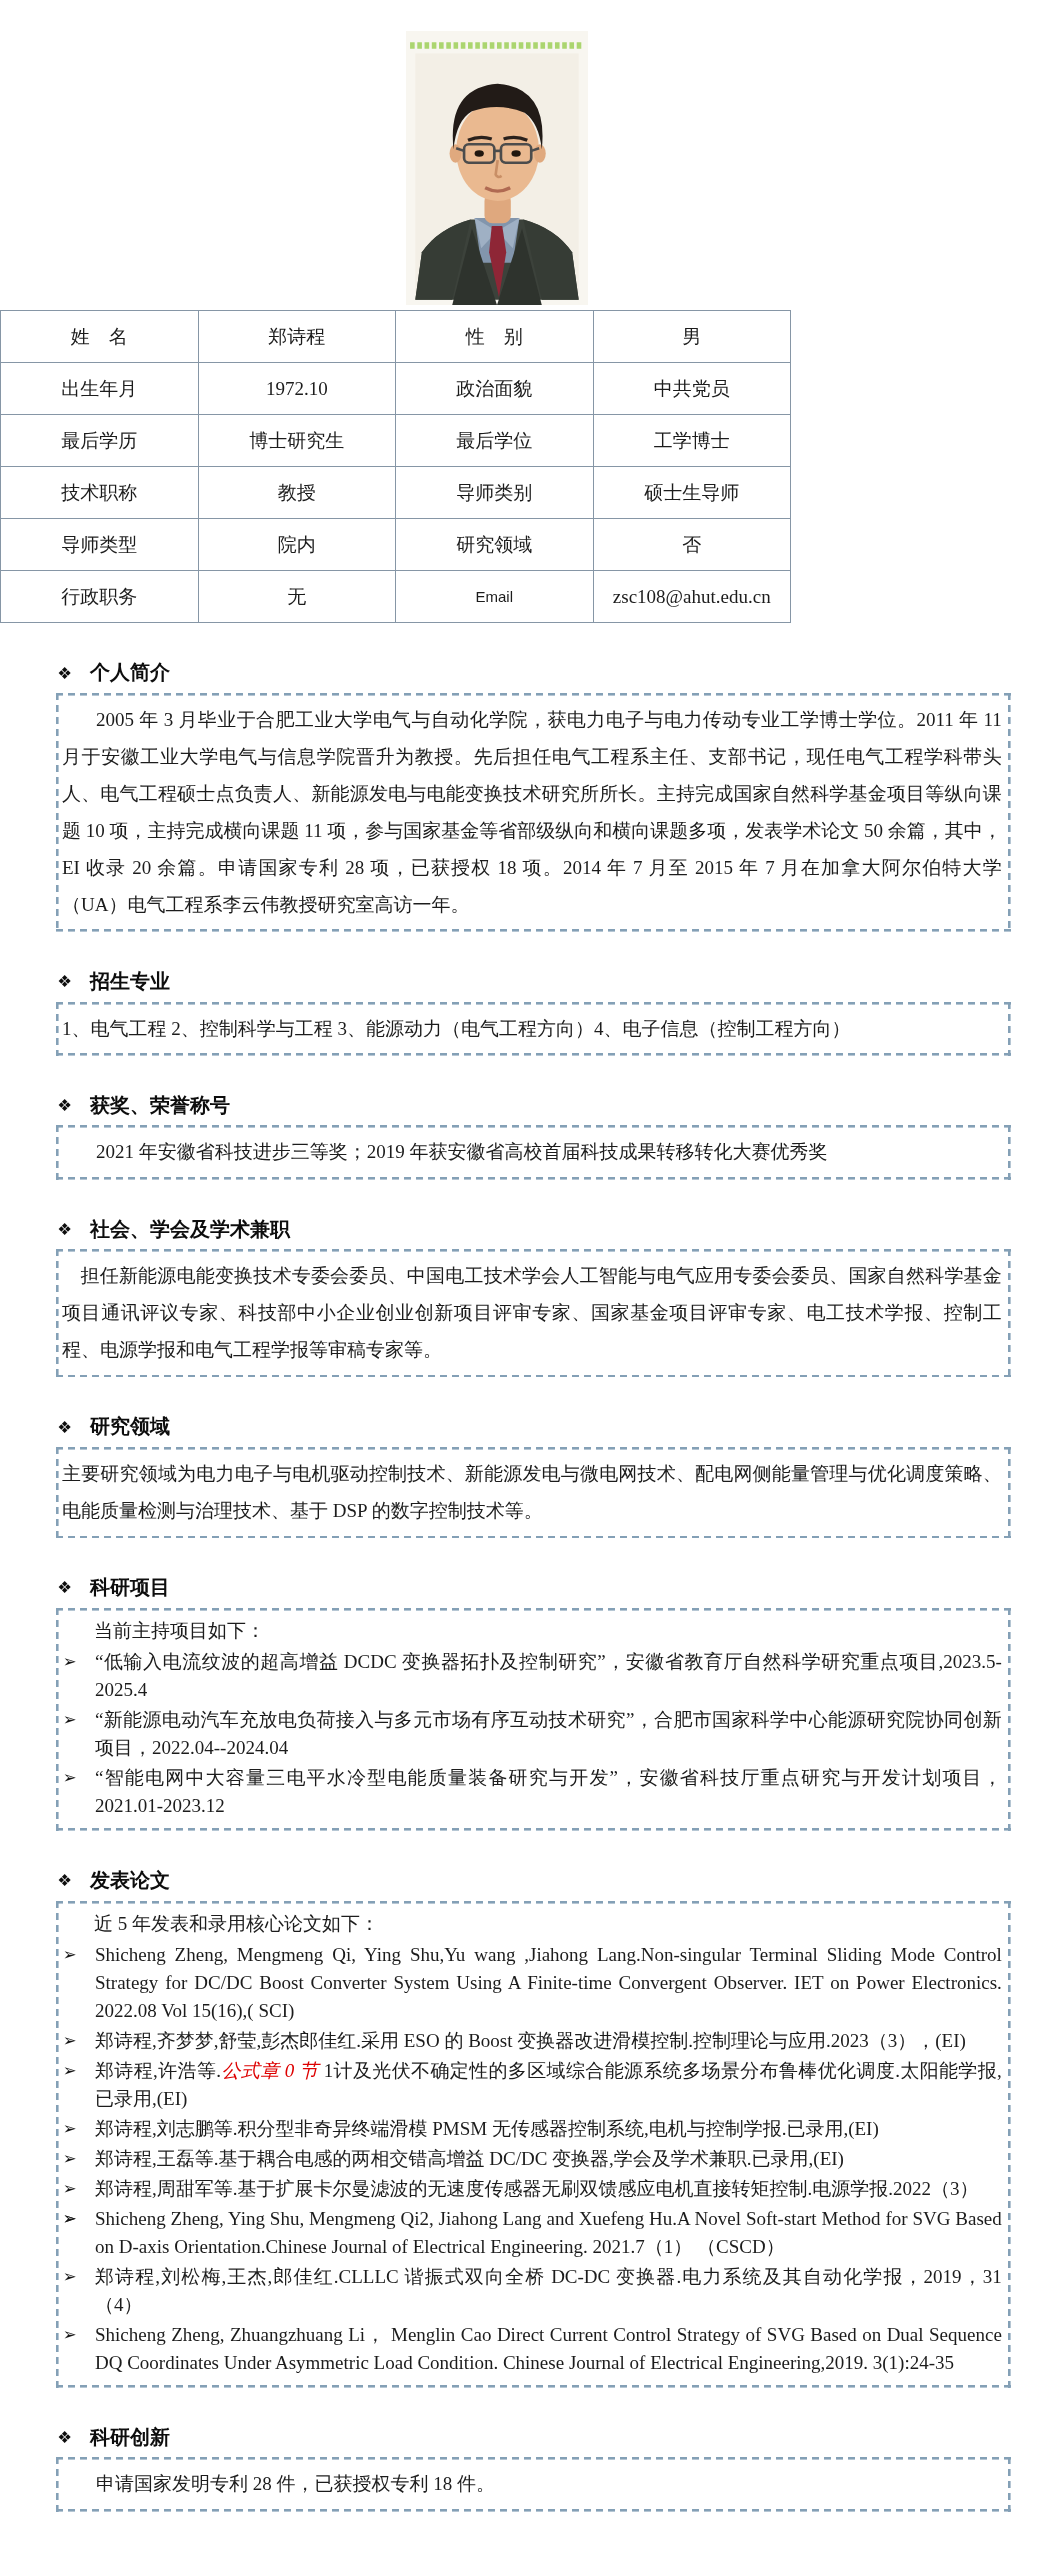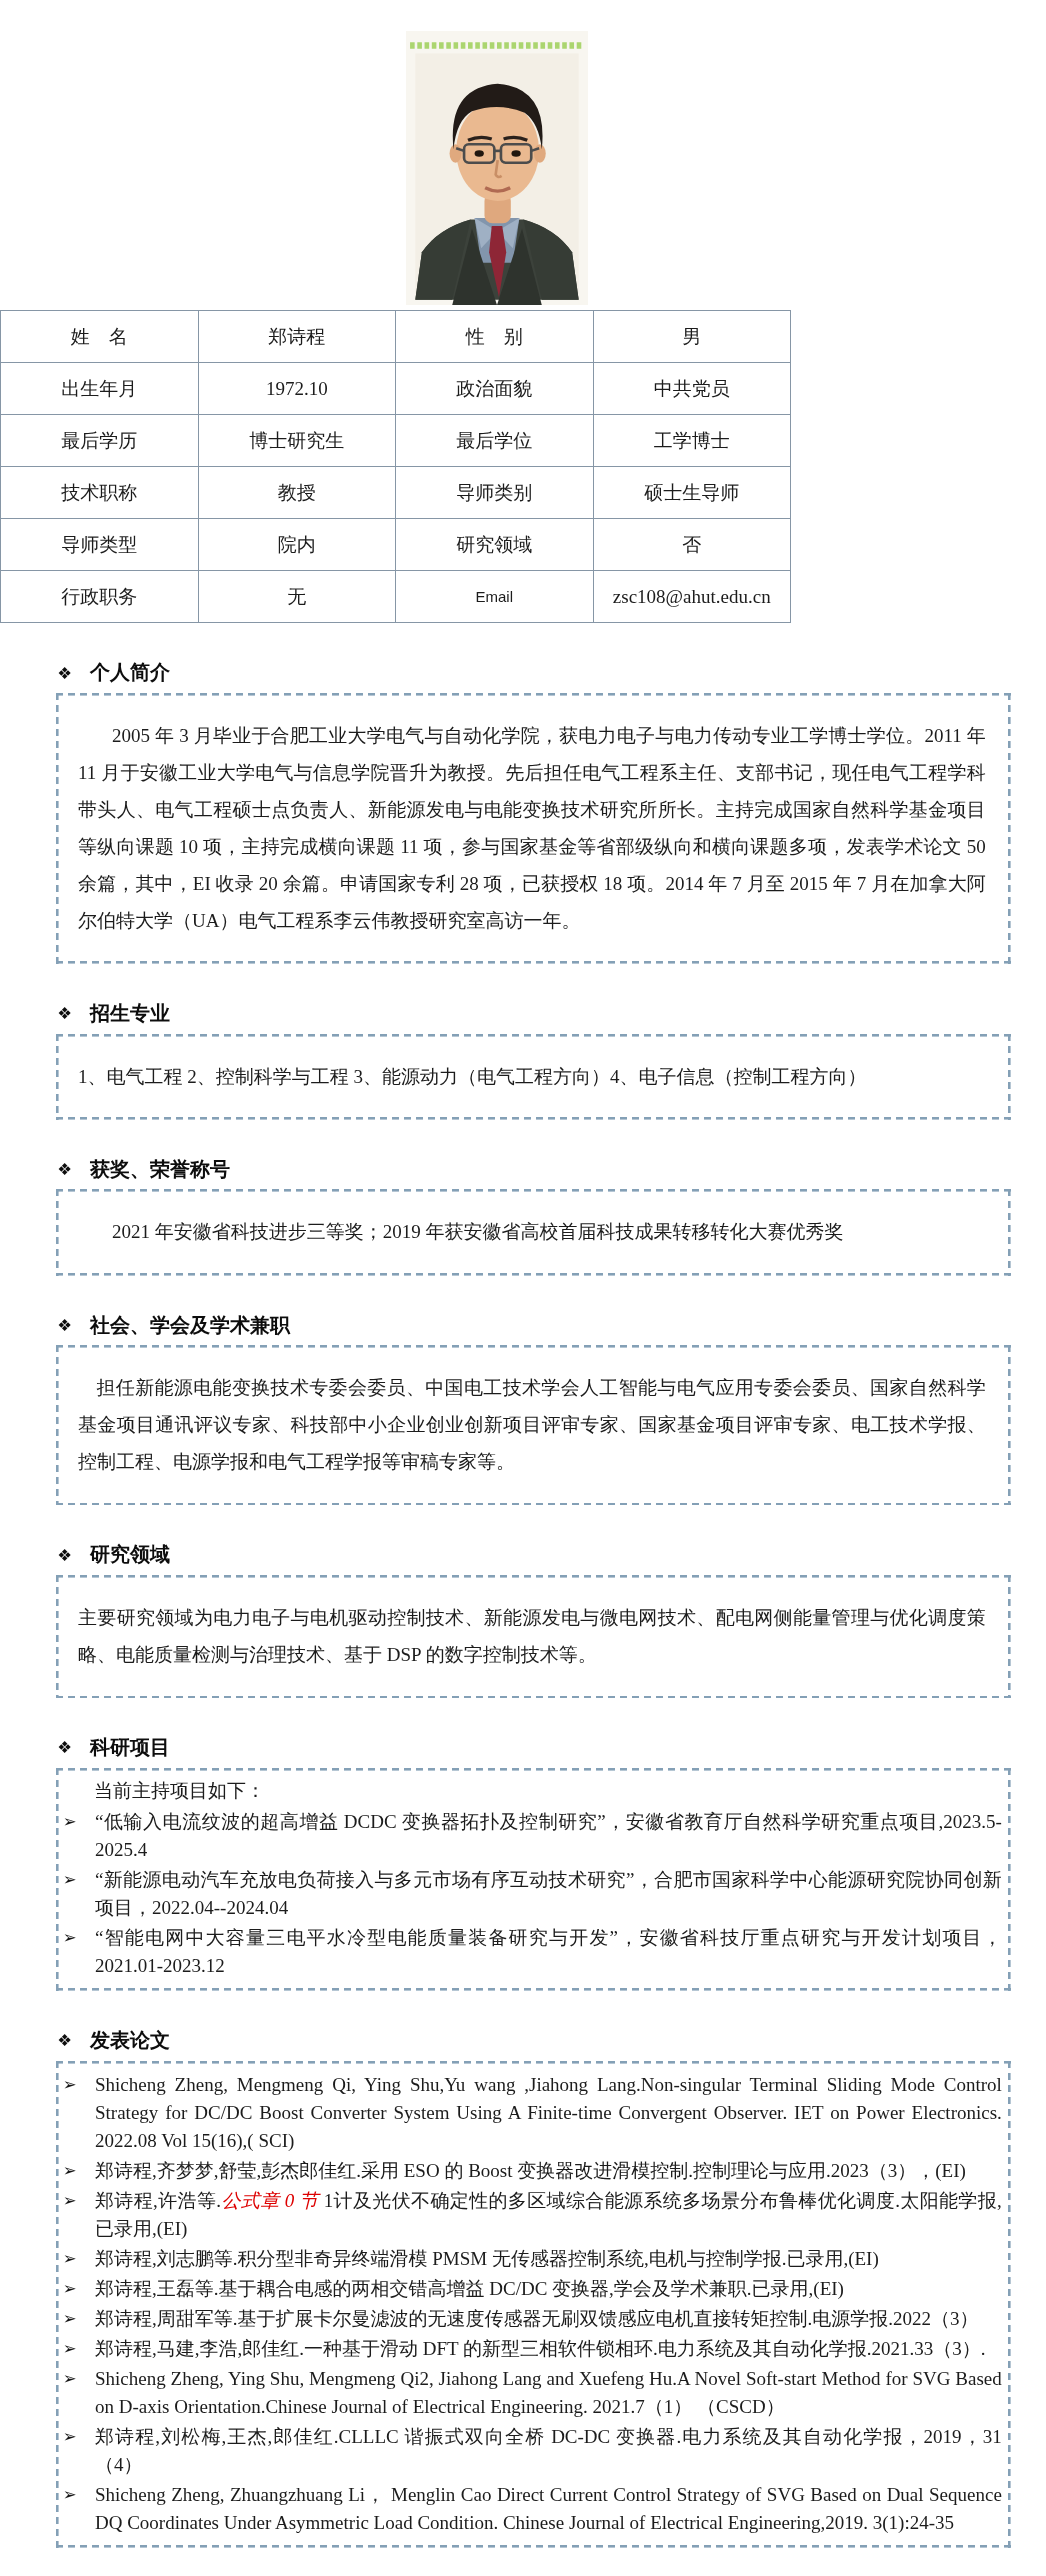--- a/index.html
+++ b/index.html
@@ -49,21 +49,21 @@
     padding:8px 9.2px 9.2px 6px;
     background-image:
       repeating-linear-gradient(90deg,#84a0b6 0 7.3px,rgba(0,0,0,0) 7.3px 12px),
       repeating-linear-gradient(90deg,#84a0b6 0 7.3px,rgba(0,0,0,0) 7.3px 12px),
       repeating-linear-gradient(180deg,#84a0b6 0 7.3px,rgba(0,0,0,0) 7.3px 12px),
       repeating-linear-gradient(180deg,#84a0b6 0 7.3px,rgba(0,0,0,0) 7.3px 12px);
     background-position:0 0,0 100%,0 0,100% 0;
     background-size:100% 2.6px,100% 2.6px,2.6px 100%,2.6px 100%;
     background-repeat:no-repeat;
   }
-  .para{margin:16px;line-height:37px;text-align:justify;}
+  .para{margin:0;line-height:37px;text-align:justify;}
   .indent{text-indent:34px;}
   .indent-sm{text-indent:18.5px;}
   .intro{margin:0 0 1.3px 0;line-height:30px;text-indent:32px;}
   .arrow-list{list-style:none;margin:0;padding:0;}
   .arrow-list li{
     position:relative;
     padding-left:33px;
     line-height:28px;
     text-align:justify;
     margin:2px 0;
@@ -241,20 +241,21 @@
         </ul>
       </div>
     </section>
 
     <section>
       <h2 class="sec-h">
         <span class="dia">❖</span>
         <span>发表论文</span>
       </h2>
       <div class="box">
+        <p class="intro">近 5 年发表和录用核心论文如下：</p>
         <ul class="arrow-list">
           <li>
             <span class="arrow">➢</span>
             <span>Shicheng Zheng, Mengmeng Qi, Ying Shu,Yu wang ,Jiahong Lang.Non-singular Terminal Sliding Mode Control Strategy for DC/DC Boost Converter System Using A Finite-time Convergent Observer. IET on Power Electronics. 2022.08 Vol 15(16),( SCI)</span>
           </li>
           <li>
             <span class="arrow">➢</span>
             <span>郑诗程,齐梦梦,舒莹,彭杰郎佳红.采用 ESO 的 Boost 变换器改进滑模控制.控制理论与应用.2023（3），(EI)</span>
           </li>
           <li>
@@ -268,21 +269,20 @@
           <li>
             <span class="arrow">➢</span>
             <span>郑诗程,王磊等.基于耦合电感的两相交错高增益 DC/DC 变换器,学会及学术兼职.已录用,(EI)</span>
           </li>
           <li>
             <span class="arrow">➢</span>
             <span>郑诗程,周甜军等.基于扩展卡尔曼滤波的无速度传感器无刷双馈感应电机直接转矩控制.电源学报.2022（3）</span>
           </li>
           <li>
             <span class="arrow">➢</span>
-            <span>郑诗程,马建,李浩,郎佳红.一种基于滑动 DFT 的新型三相软件锁相环.电力系统及其自动化学报.2021.33（3）.</span>
           </li>
           <li>
             <span class="arrow">➢</span>
             <span>Shicheng Zheng, Ying Shu, Mengmeng Qi2, Jiahong Lang and Xuefeng Hu.A Novel Soft-start Method for SVG Based on D-axis Orientation.Chinese Journal of Electrical Engineering. 2021.7（1） （CSCD）</span>
           </li>
           <li>
             <span class="arrow">➢</span>
             <span>郑诗程,刘松梅,王杰,郎佳红.CLLLC 谐振式双向全桥 DC-DC 变换器.电力系统及其自动化学报，2019，31（4）</span>
           </li>
           <li>

